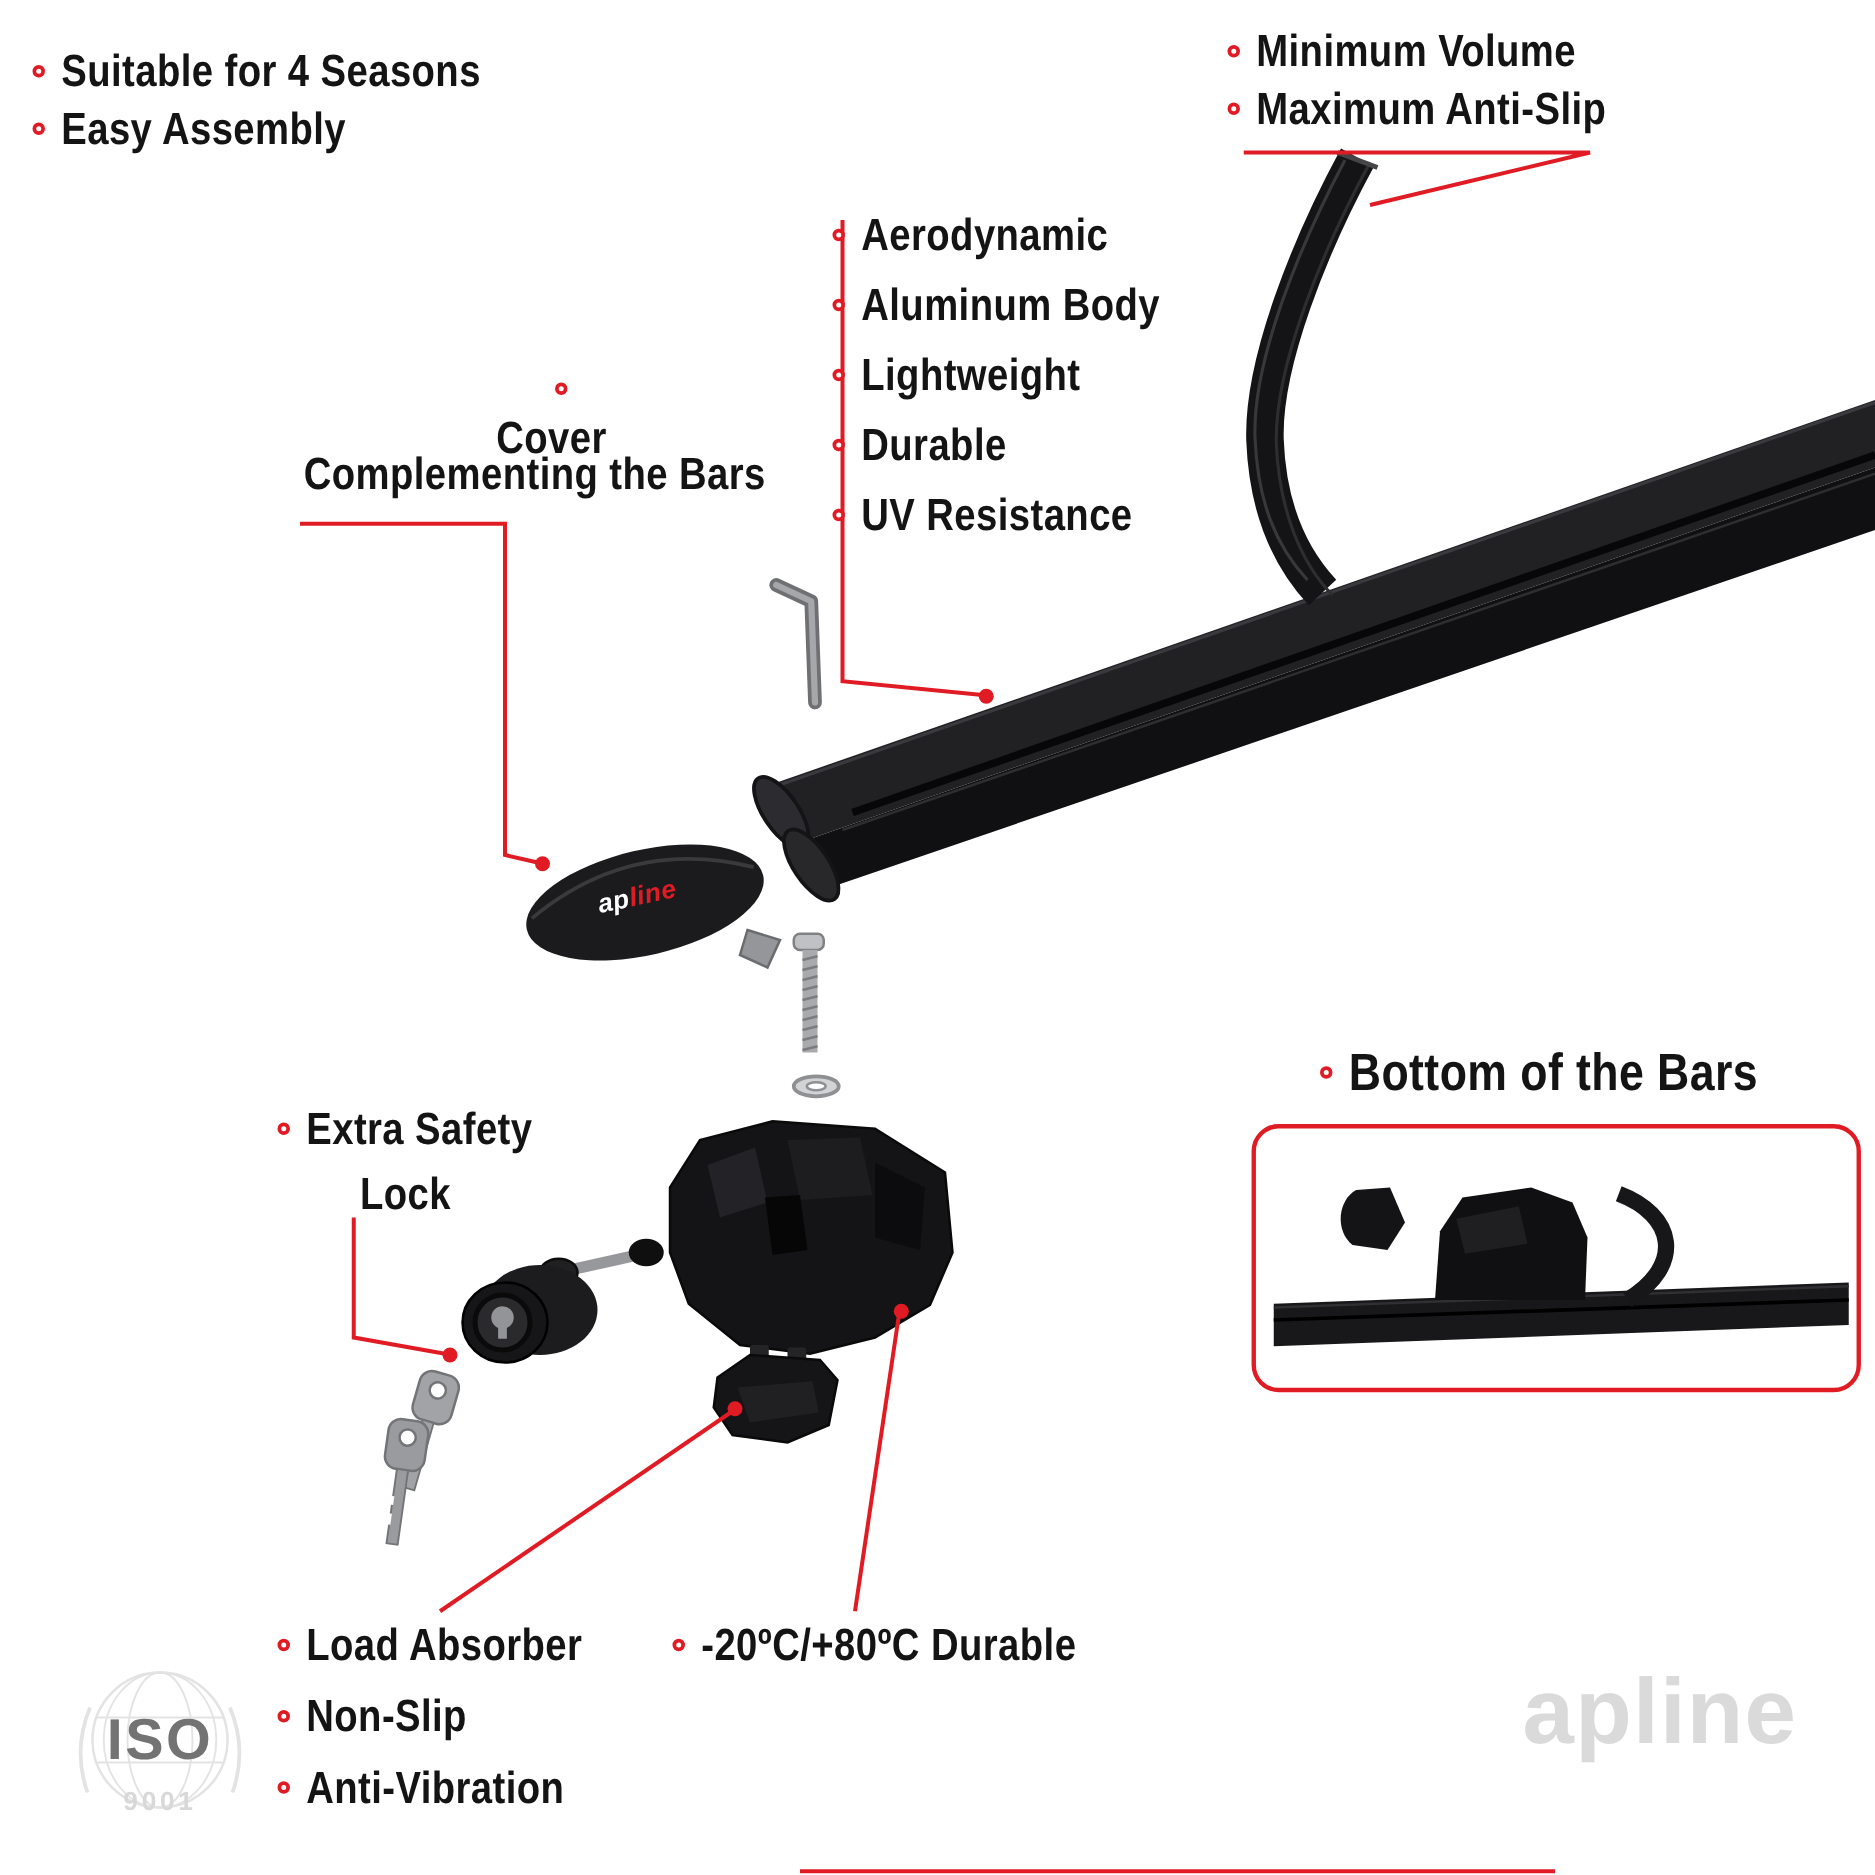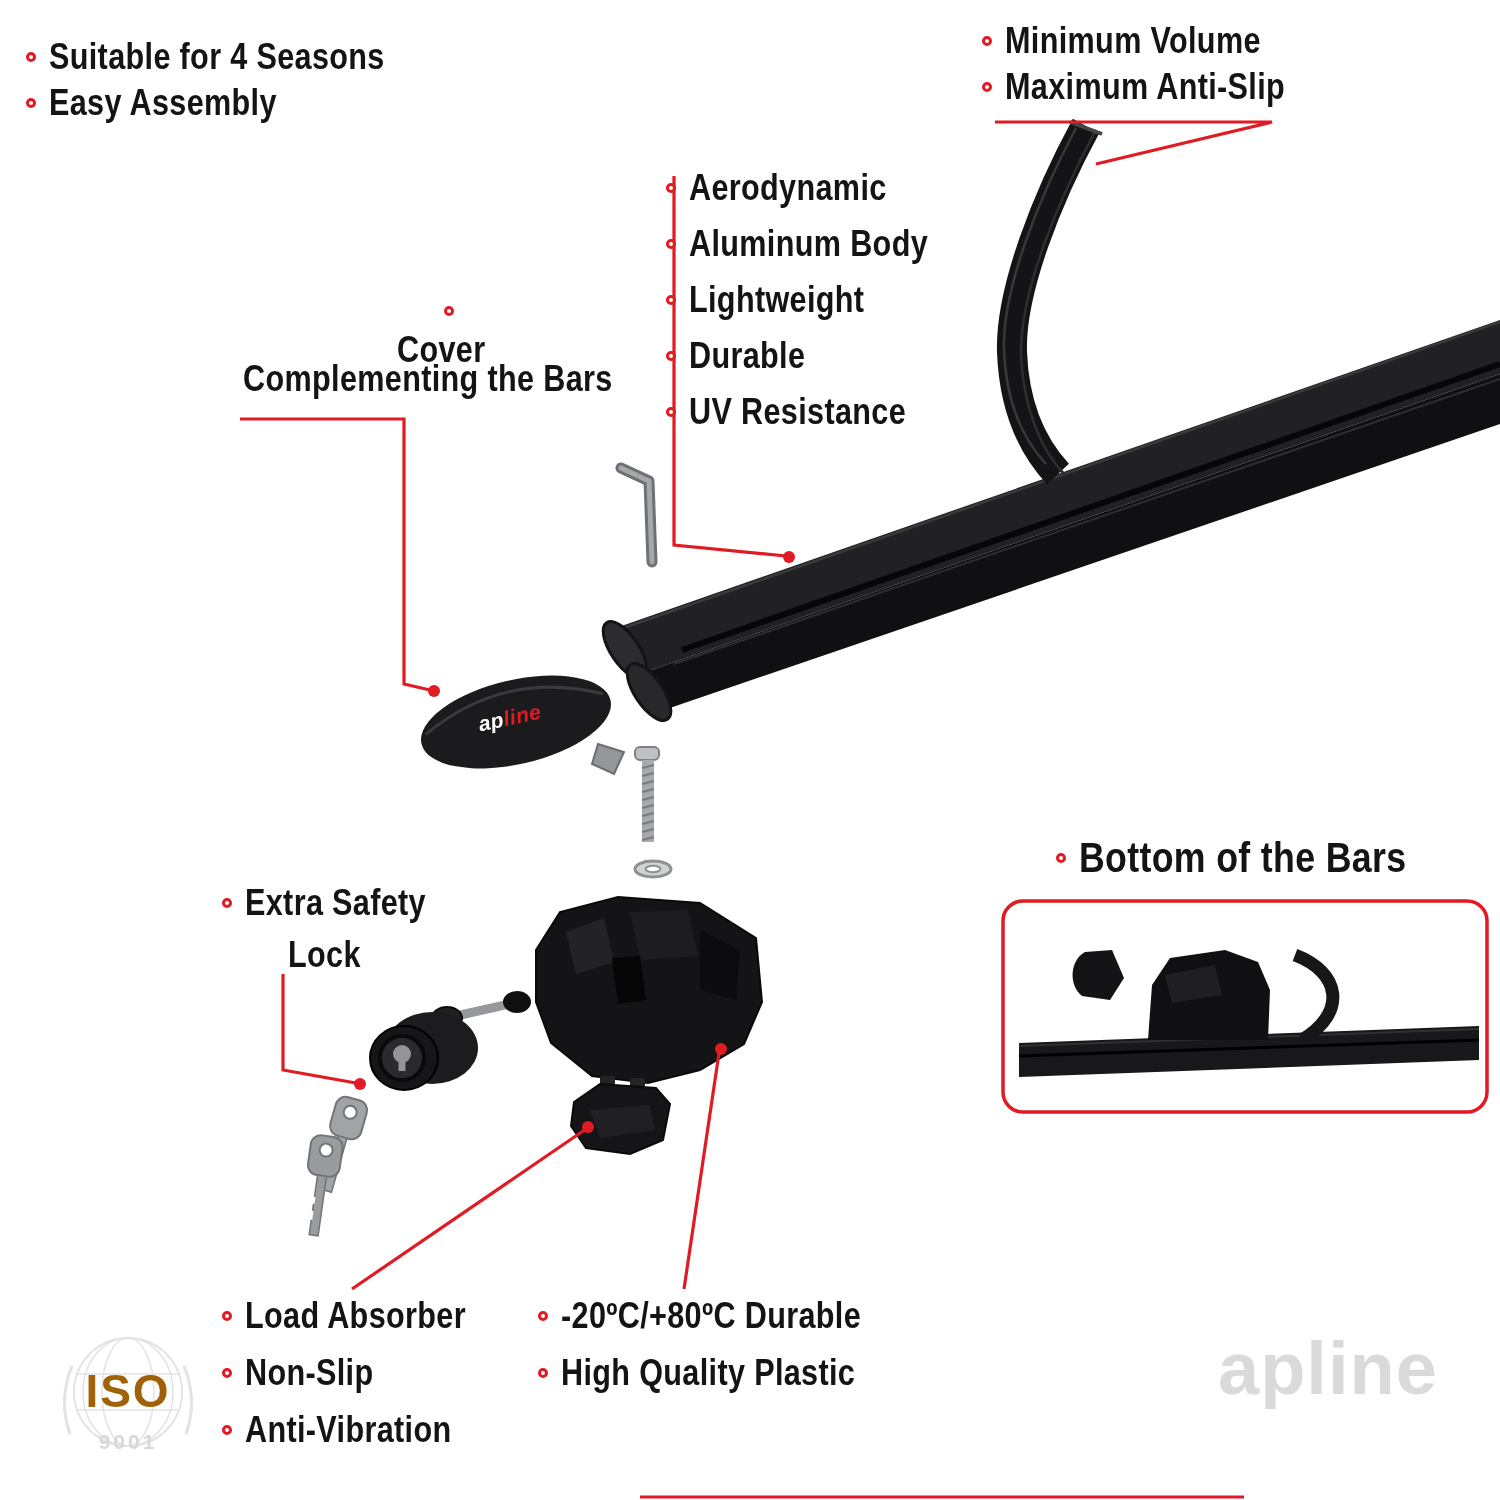--- a/index.html
+++ b/index.html
@@ -47,21 +47,21 @@
 
   #cover-logo {
     left:478px; top:706px; transform:rotate(-12deg);
     font-weight:700; font-style:italic; font-size:21px; letter-spacing:0.5px;
     white-space:nowrap;
   }
   #cover-logo .lg-prefix { color:#ffffff; }
   #cover-logo .lg-suffix { color:#e01b24; }
 
   #iso-title { left:58px; top:1364px; width:140px; text-align:center;
-    font-weight:700; font-size:46px; color:#a16207; letter-spacing:2px; }
+    font-weight:700; font-size:46px; color:#737373; letter-spacing:2px; }
   #iso-sub { left:58px; top:1430px; width:140px; text-align:center;
     font-weight:700; font-size:21px; color:#d8d8d8; letter-spacing:3px; }
 
   #watermark { left:1218px; top:1326px;
     font-weight:700; font-size:74px; color:#dadada; letter-spacing:1px; }
 </style>
 </head>
 <body>
 
 <div class="canvas">
@@ -287,24 +287,20 @@
       <span class="bullet"></span>
       <span class="feat-text">Bottom of the Bars</span>
     </div>
   </div>
 
   <div class="abs" id="bc-feat">
     <div class="label-row">
       <span class="bullet"></span>
       <span class="feat-text">-20ºC/+80ºC Durable</span>
     </div>
-    <div class="label-row">
-      <span class="bullet"></span>
-      <span class="feat-text">High Quality Plastic</span>
-    </div>
   </div>
 
   <div class="abs" id="cover-logo">
     <span class="lg-prefix">ap</span><span class="lg-suffix">line</span>
   </div>
 
   <div class="abs" id="iso-title">ISO</div>
   <div class="abs" id="iso-sub">9001</div>
 
   <div class="abs" id="watermark">apline</div>

